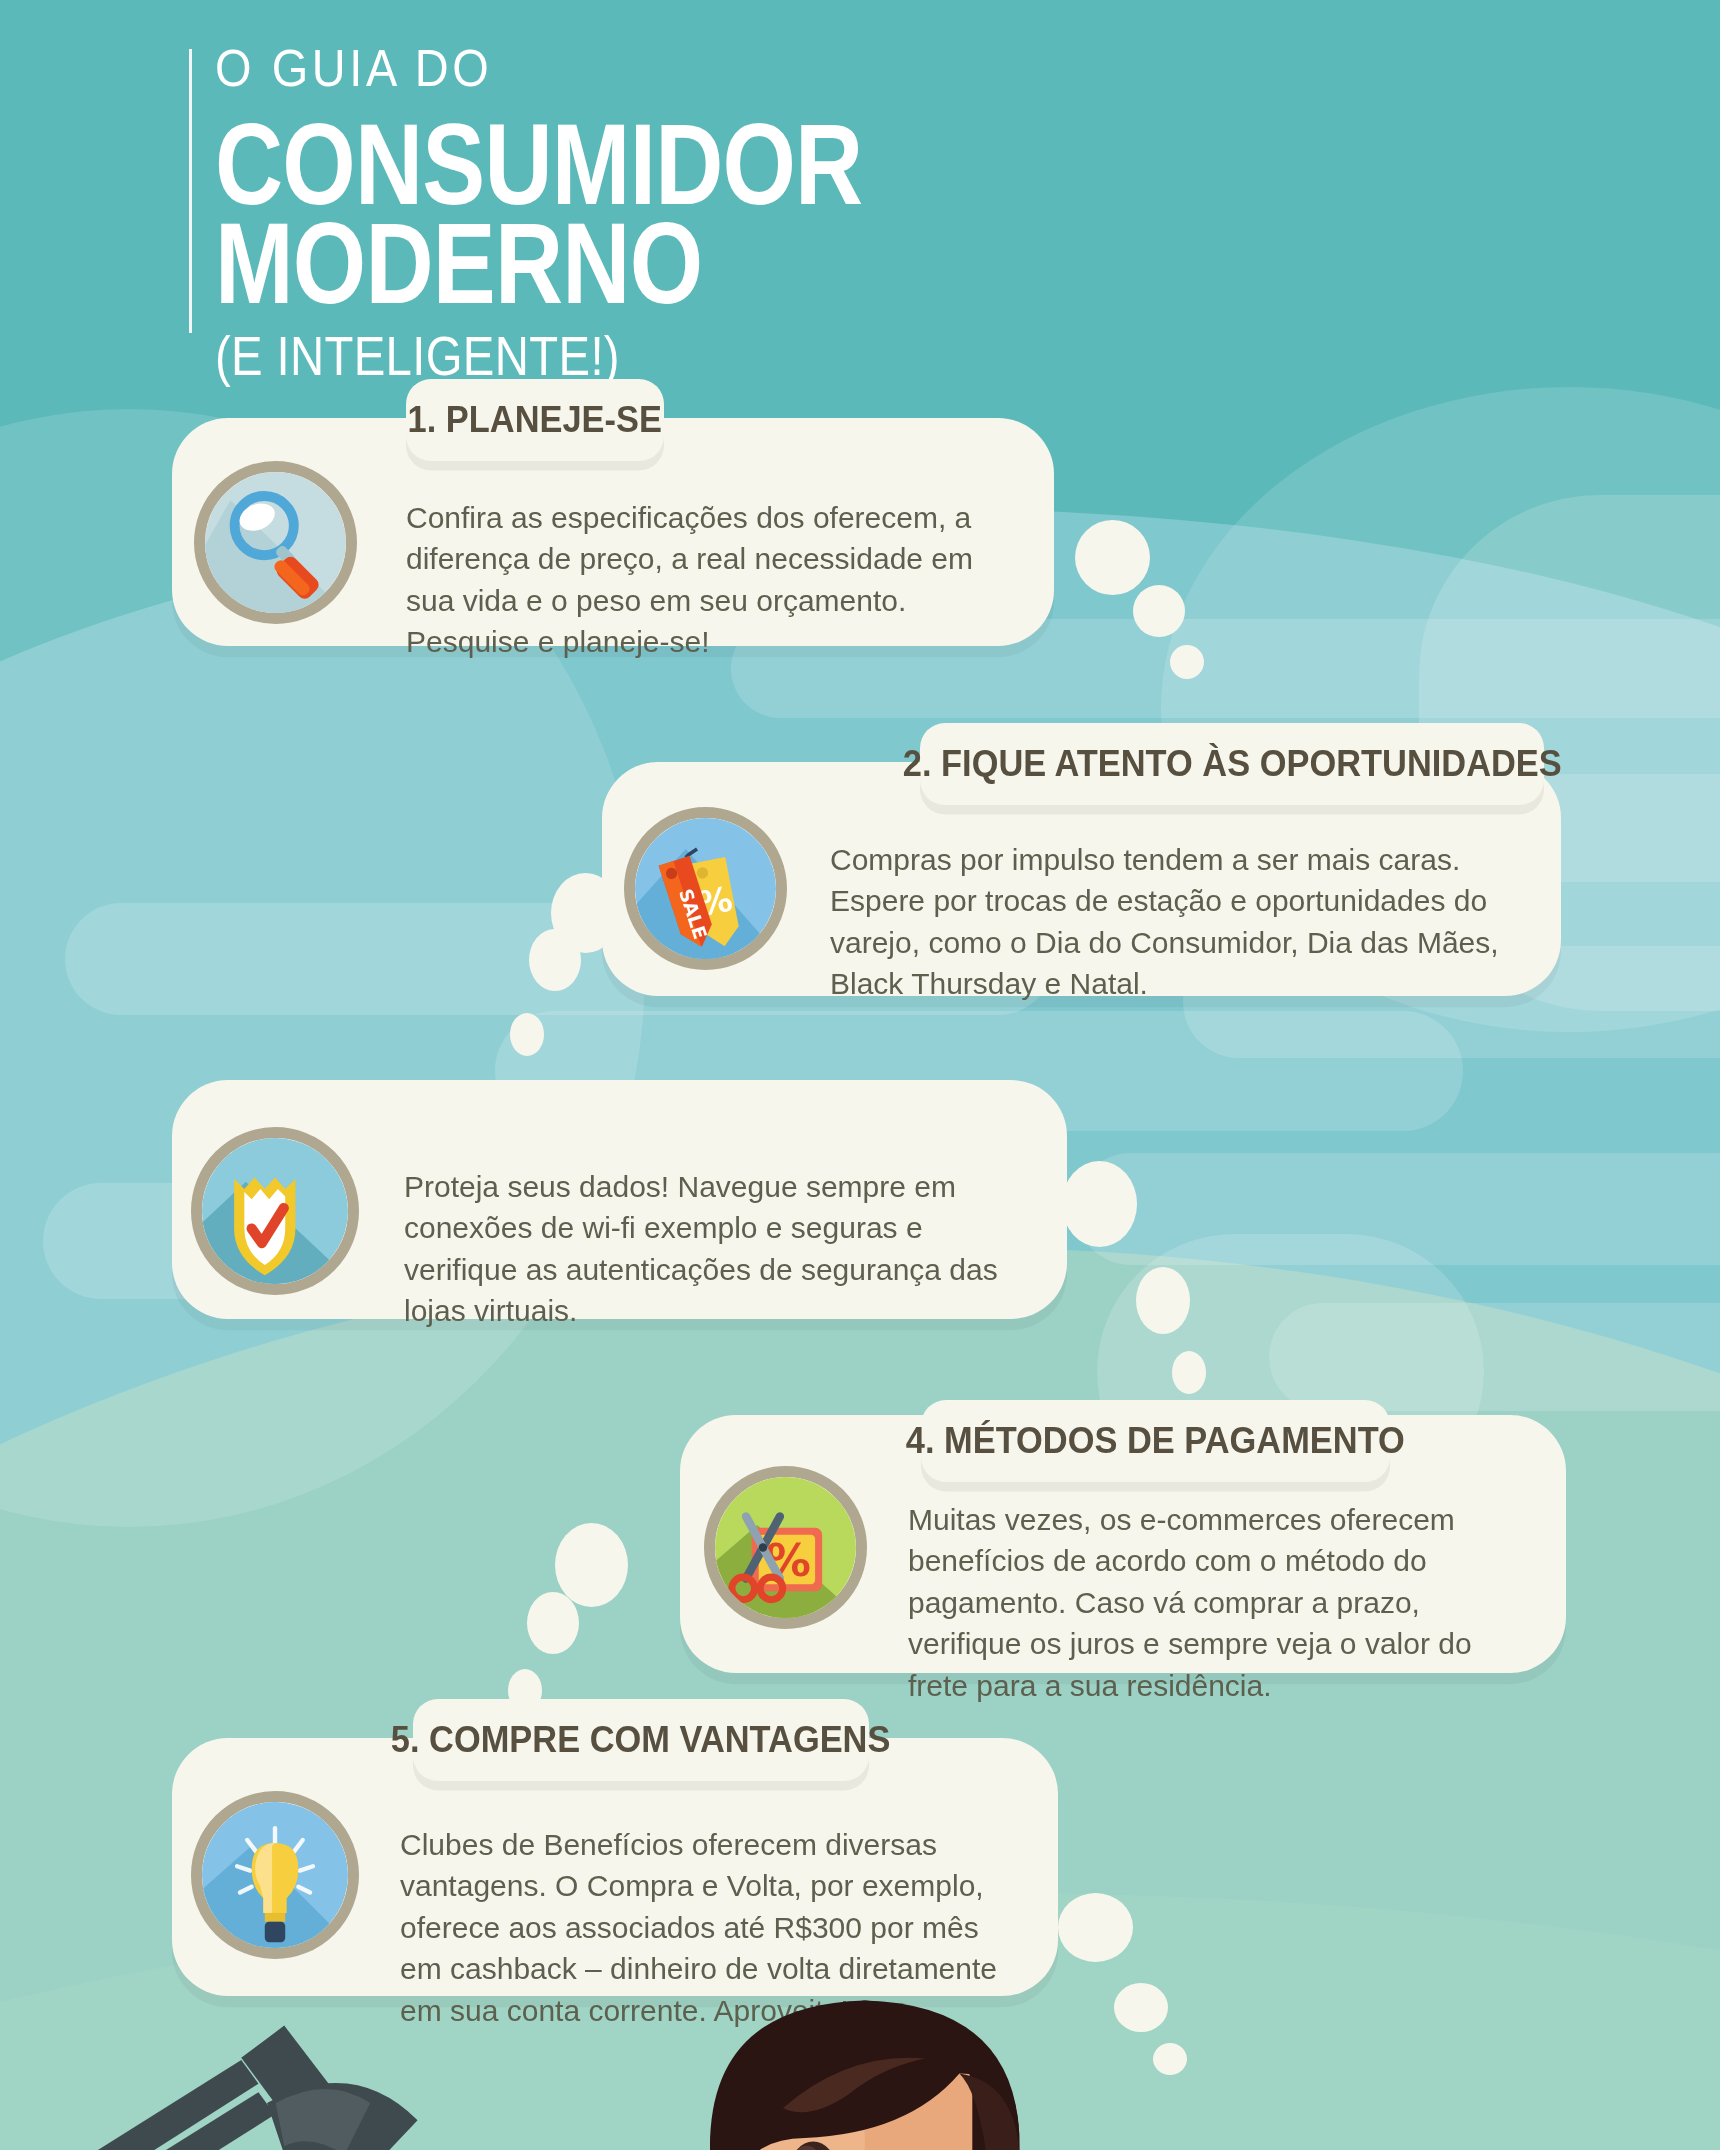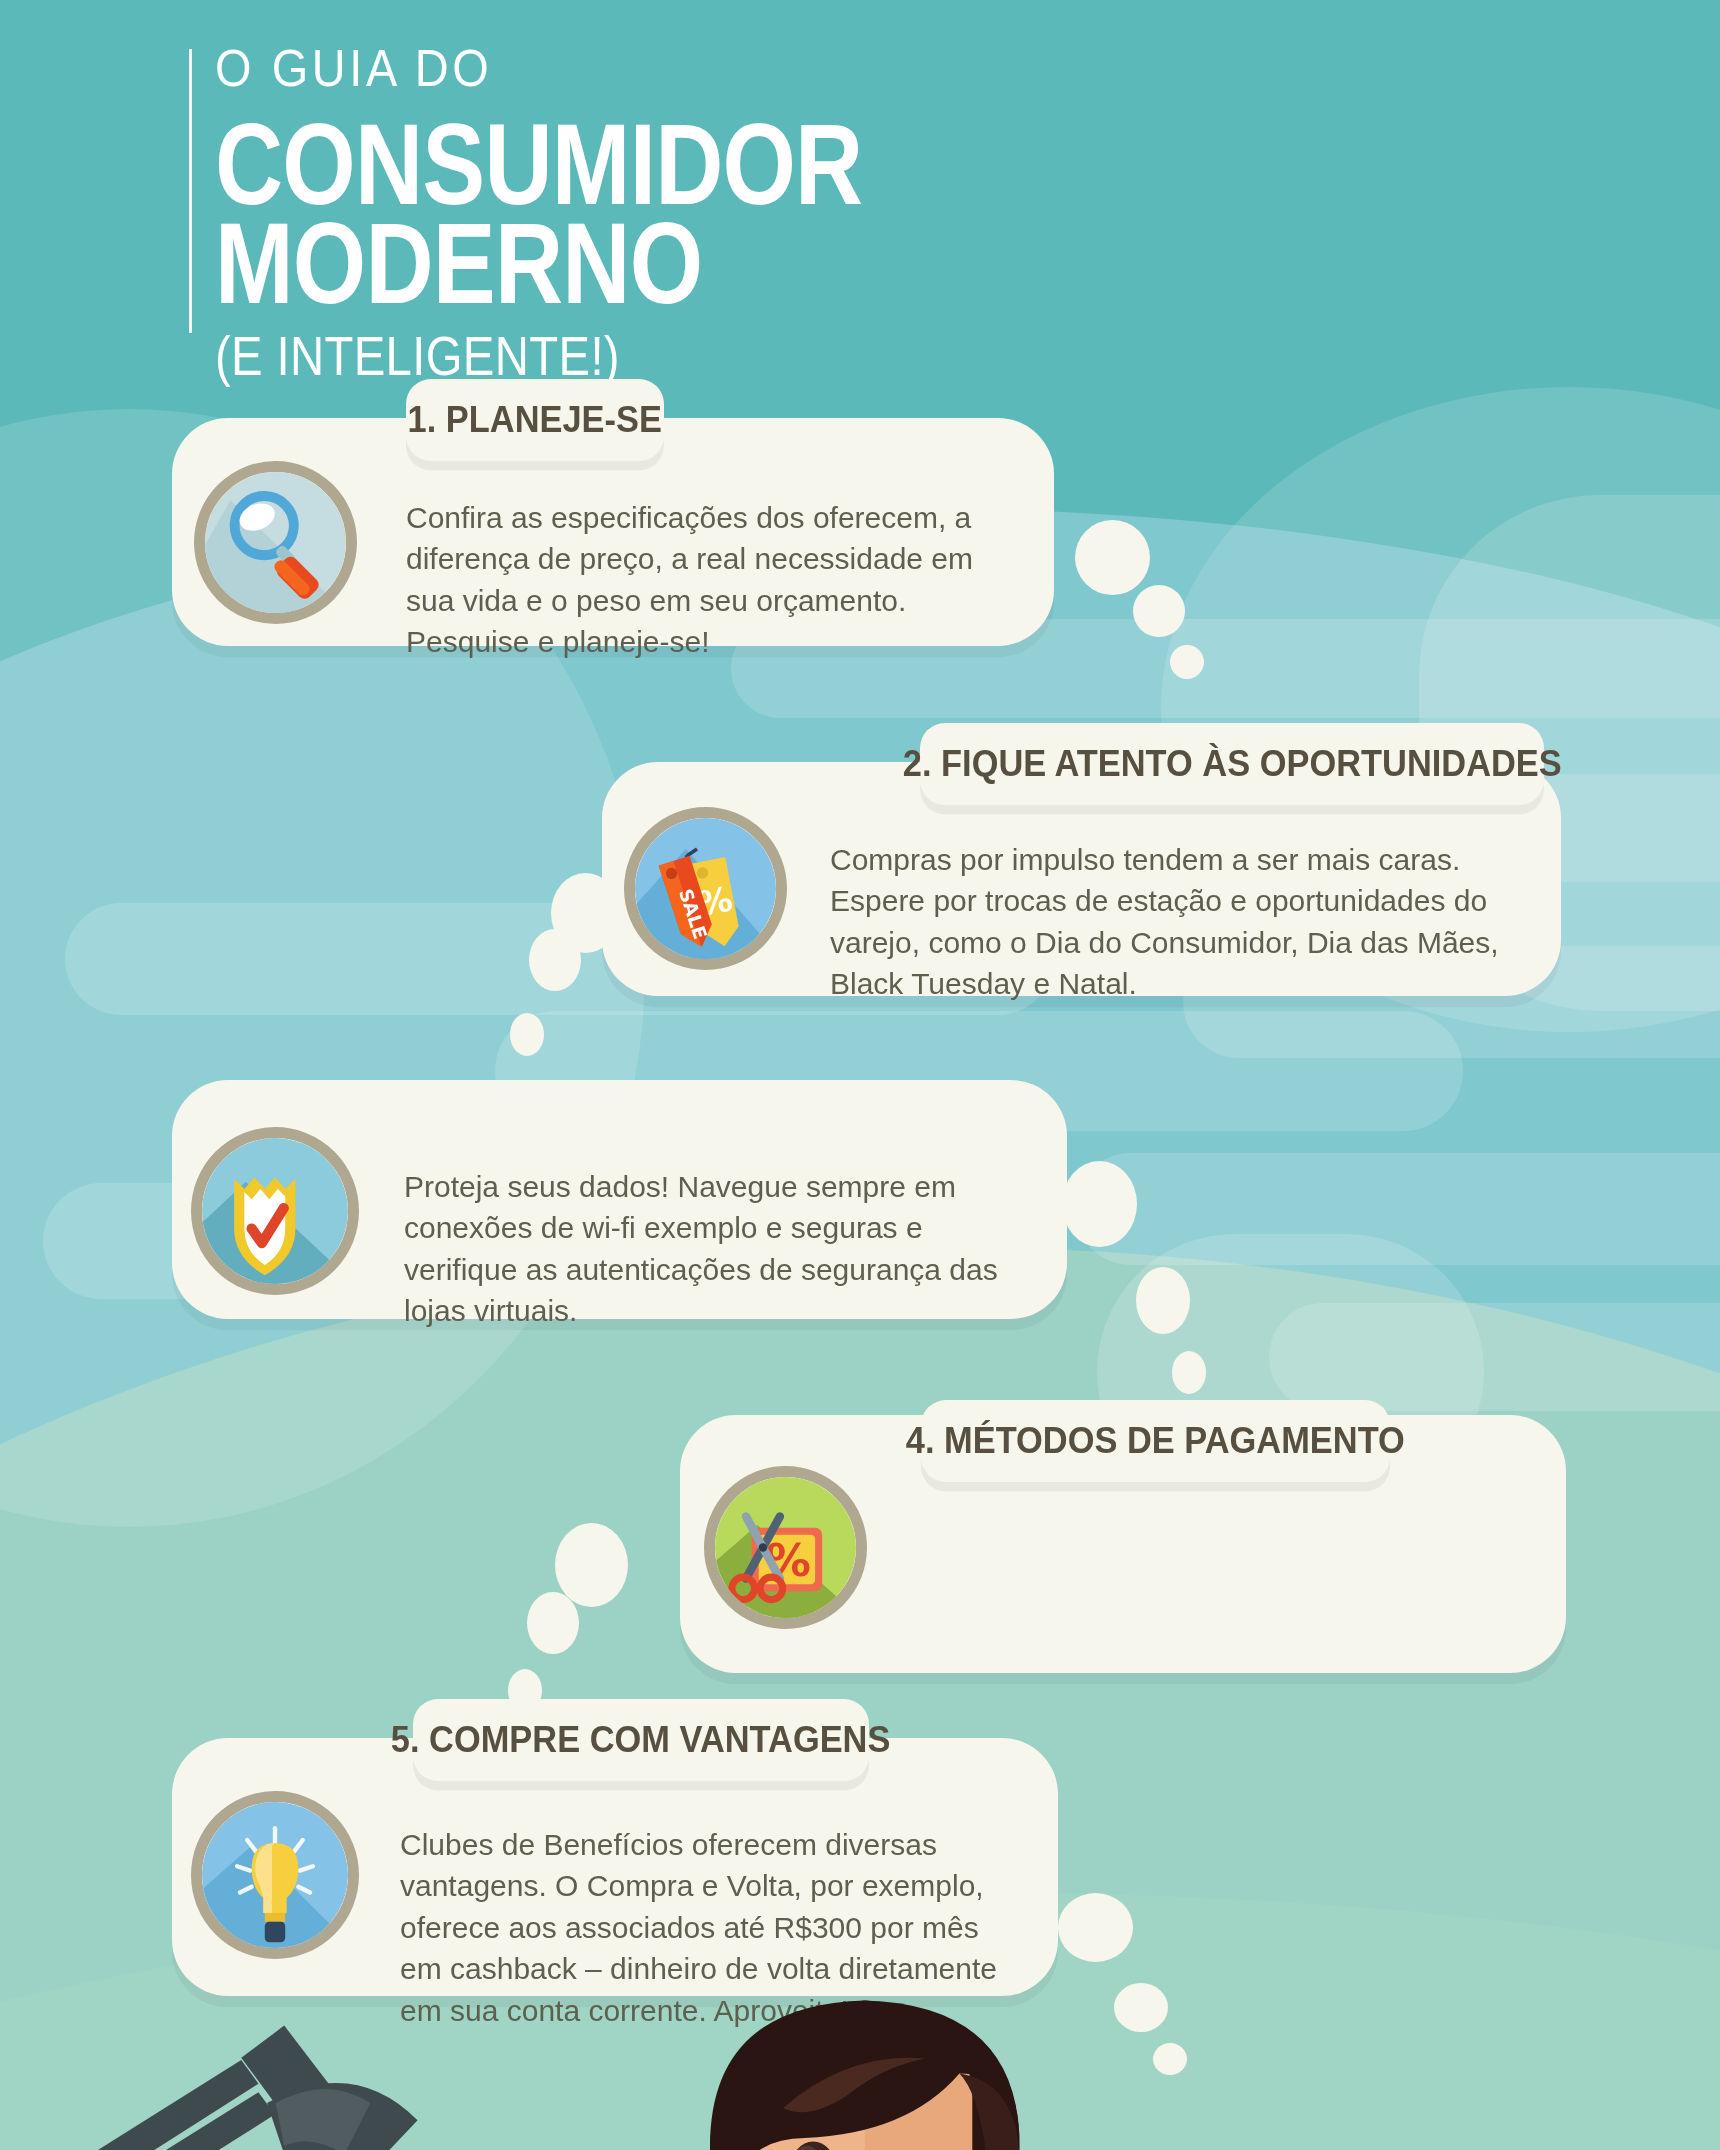--- a/index.html
+++ b/index.html
@@ -195,21 +195,21 @@
             <g transform="rotate(-18 40 60)">
               <path d="M26 28 L49 28 L49 79 L37.5 92 L26 79 Z" fill="#E8491F"></path>
               <path d="M26 28 L37 28 L37 92 L26 79 Z" fill="#F4661E"></path>
               <circle cx="33" cy="36" r="4" fill="#C93D18"></circle>
               <text x="38" y="72" font-family="DejaVu Sans" font-size="13" fill="#FFFFFF" text-anchor="middle" font-weight="bold" transform="rotate(90 38 68)">SALE</text>
             </g>
           </svg>
         </div>
       </div>
     </div>
-    <div class="body-text" style="left:228px; top:116px; width:671px;">Compras por impulso tendem a ser mais caras. Espere por trocas de estação e oportunidades do varejo, como o Dia do Consumidor, Dia das Mães, Black Tuesday e Natal.</div>
+    <div class="body-text" style="left:228px; top:116px; width:671px;">Compras por impulso tendem a ser mais caras. Espere por trocas de estação e oportunidades do varejo, como o Dia do Consumidor, Dia das Mães, Black Thursday e Natal.</div>
   </div>
 
   <div class="step" style="left:172px; top:1041px; width:895px; height:284px;">
     <div class="card" style="width:895px; height:239px;"></div>
     <div class="icon-badge" style="left:19.4px; top:86px; width:168px; height:168px;">
       <div class="icon-ring">
         <div class="icon-inner" style="background:#8CCBDB;">
           <svg viewBox="0 0 100 100" width="100%" height="100%" aria-hidden="true">
             <path d="M30 30 L92 88 L92 100 L0 100 L0 58 Z" fill="#62AEBF"></path>
             <path d="M22 28 L29 35 L36 27 L43 35 L50 27 L57 35 L64 28 L64 62 Q64 82 43 94 Q22 82 22 62 Z" fill="#F2C92B"></path>
@@ -237,20 +237,21 @@
             <text x="52" y="70" font-family="DejaVu Sans" font-size="32" font-weight="bold" fill="#E0452A" text-anchor="middle">%</text>
             <path d="M46 28 L22 72" stroke="#4F6274" stroke-width="6" stroke-linecap="round"></path>
             <path d="M22 28 L46 72" stroke="#8FA2B0" stroke-width="6" stroke-linecap="round"></path>
             <circle cx="20" cy="79" r="8" fill="none" stroke="#E0452A" stroke-width="5"></circle>
             <circle cx="40" cy="79" r="8" fill="none" stroke="#E0452A" stroke-width="5"></circle>
             <circle cx="34" cy="50" r="3" fill="#2F3E4A"></circle>
           </svg>
         </div>
       </div>
     </div>
+    <div class="body-text" style="left:228px; top:123px; width:611px;">Muitas vezes, os e-commerces oferecem benefícios de acordo com o método do pagamento. Caso vá comprar a prazo, verifique os juros e sempre veja o valor do frete para a sua residência.</div>
   </div>
 
   <div class="step" style="left:172px; top:1699px; width:978px; height:301px;">
     <div class="card" style="width:886px; height:258px;"></div>
     <div class="tab" style="left:241px; width:456px;">
       <span class="tab-label">5. COMPRE COM VANTAGENS</span>
     </div>
     <div class="icon-badge" style="left:19.4px; top:92px; width:168px; height:168px;">
       <div class="icon-ring">
         <div class="icon-inner" style="background:#84C2E8;">

